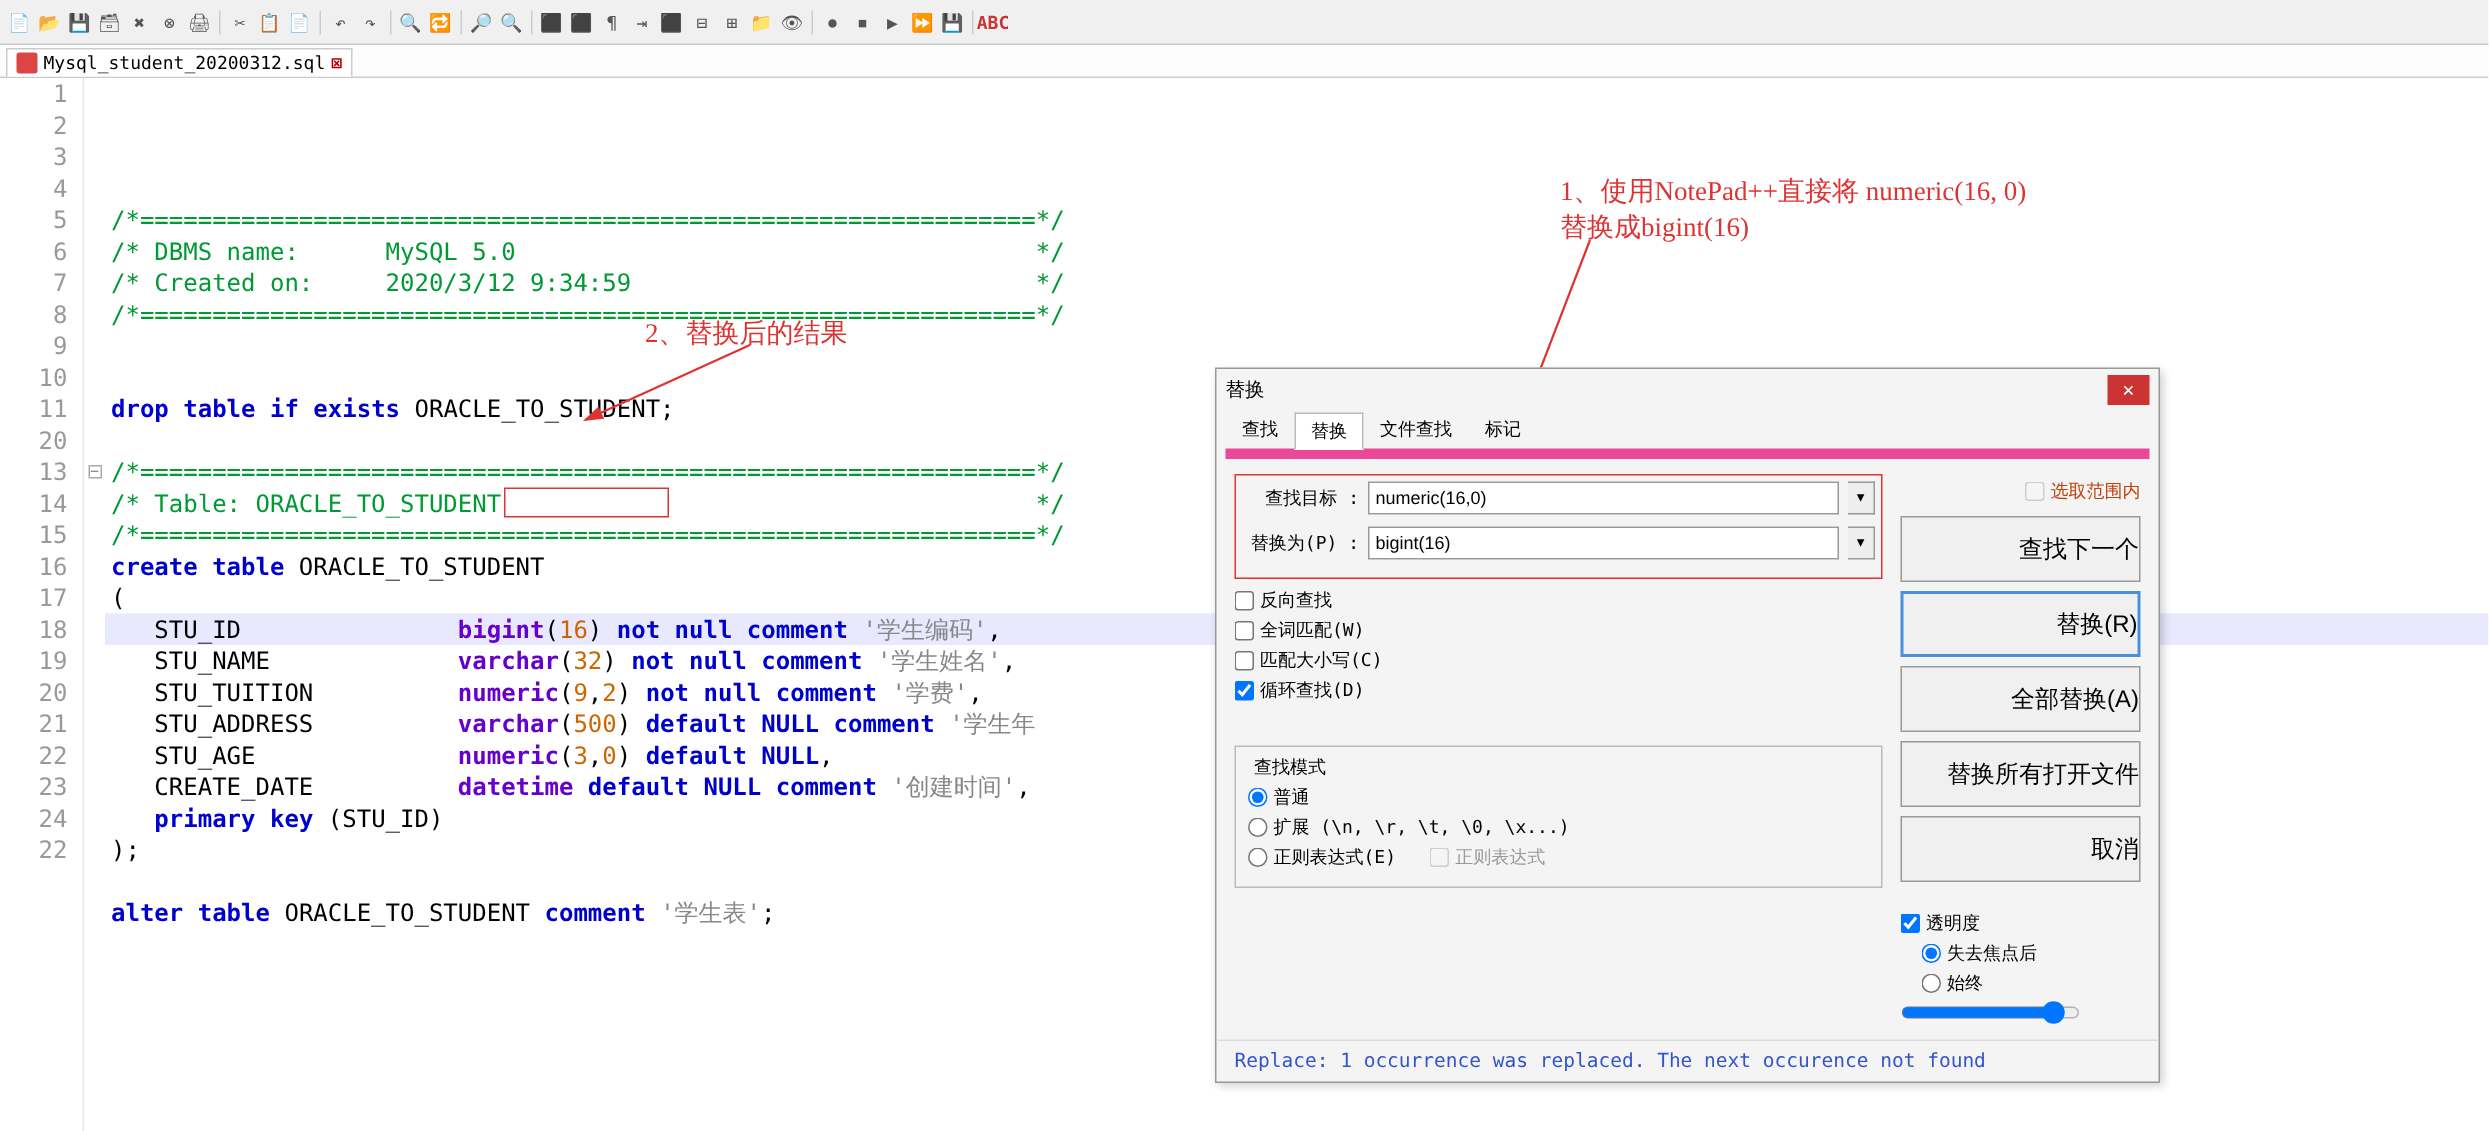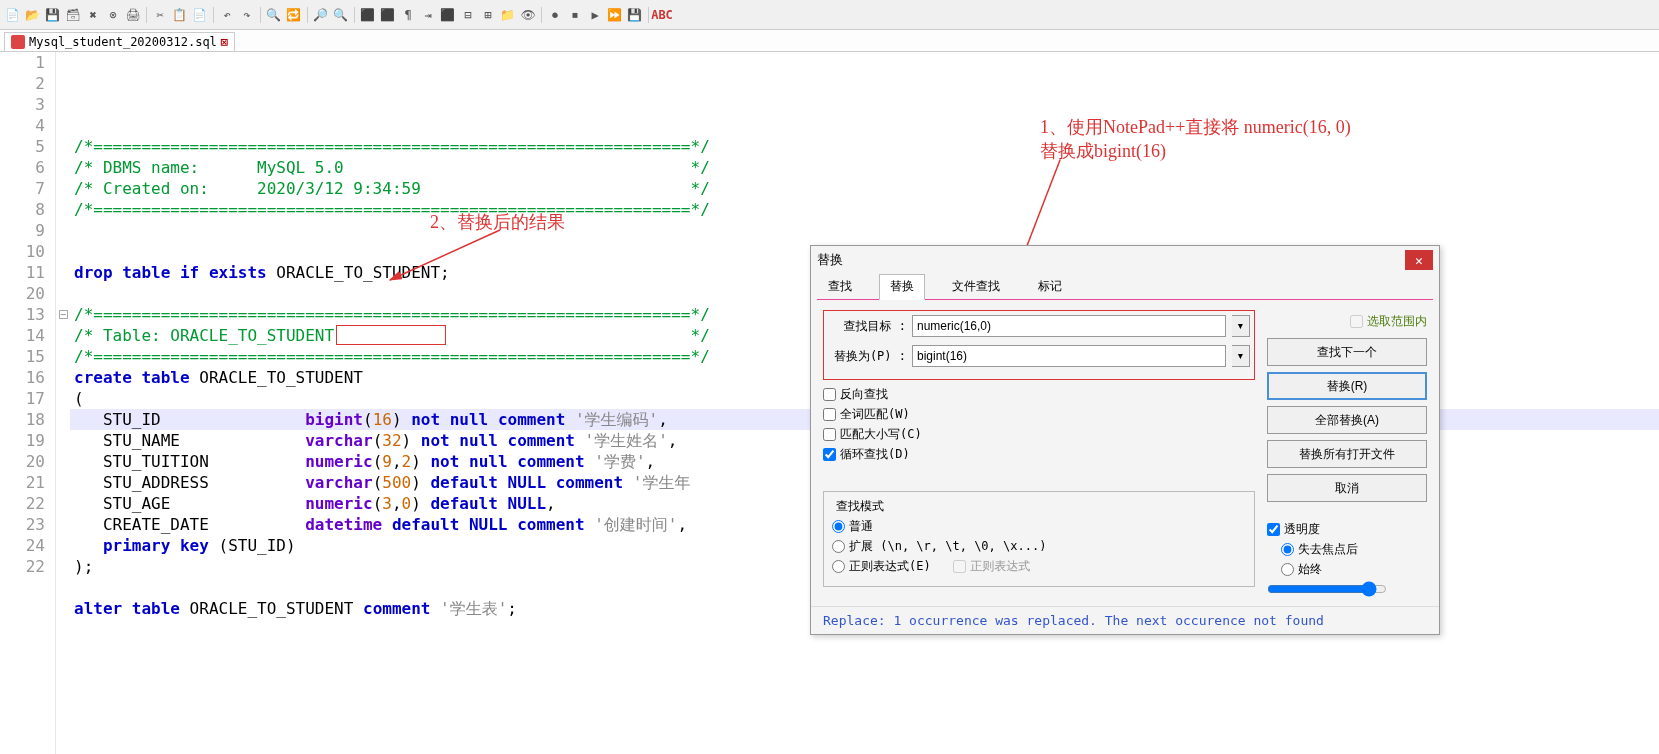--- a/index.html
+++ b/index.html
@@ -22,27 +22,27 @@
 .c-kw { color: #0000cc; font-weight: bold; }
 .c-type { color: #6600cc; font-weight: bold; }
 .c-num { color: #cc6600; }
 .c-str { color: #888; }
 .red-box { border: 1px solid #d33; position: absolute; }
 .annotation { position: absolute; color: #d33; font-family: "SimSun", serif; font-size: 18px; }
 .arrow-svg { position: absolute; pointer-events: none; }
 .dialog { position: absolute; background: #f4f4f4; border: 1px solid #999; box-shadow: 2px 2px 6px rgba(0,0,0,.2); width: 630px; }
 .dlg-titlebar { display: flex; align-items: center; justify-content: space-between; padding: 4px 6px; font-size: 13px; }
 .dlg-close { width: 28px; height: 20px; background: #c33; color: #fff; display: flex; align-items: center; justify-content: center; cursor: pointer; }
-.dlg-tabs { display: flex; border-bottom: 1px solid #ec4899; margin: 0 6px; gap: 16px; }
+.dlg-tabs { display: flex; border-bottom: 7px solid #ec4899; margin: 0 6px; gap: 0; align-items: flex-end; }
 .dlg-tab { padding: 3px 10px; font-size: 12px; cursor: pointer; border: 1px solid transparent; }
 .dlg-tab.active { background: #fff; border: 1px solid #bbb; border-bottom-color: #fff; margin-bottom: -1px; }
 .dlg-body { padding: 10px 12px 6px; display: flex; gap: 12px; }
 .dlg-left { flex: 1; }
 .dlg-right { width: 160px; display: flex; flex-direction: column; gap: 6px; }
-.dlg-right button { height: 28px; font-size: 12px; background: #f0f0f0; border: 1px solid #999; cursor: pointer; }
+.dlg-right button { height: 44px; font-size: 16px; background: #f0f0f0; border: 1px solid #999; cursor: pointer; text-align: right; }
 .dlg-right button.primary { border: 2px solid #4a90d9; }
 .field-row { display: flex; align-items: center; margin-bottom: 8px; gap: 6px; }
 .field-row label { width: 78px; text-align: right; font-size: 12px; }
 .field-row input[type=text] { flex: 1; height: 22px; border: 1px solid #999; padding: 4px 4px; font-size: 12px; }
 .field-row .drop { width: 18px; height: 22px; border: 1px solid #999; border-left: none; background: #eee; text-align: center; line-height: 20px; cursor: pointer; }
 .chk-row { display: flex; align-items: center; gap: 4px; font-size: 12px; margin: 3px 0; }
 .fieldset { border: 1px solid #bbb; padding: 6px 8px 8px; margin-top: 25px; }
 .fieldset .legend { font-size: 12px; margin-top: -12px; background: #f4f4f4; display: inline-block; padding: 0 4px; }
 .radio-row { display: flex; align-items: center; gap: 4px; font-size: 12px; margin: 3px 0; }
 .dlg-status { padding: 6px 12px; color: #3355cc; font-size: 13px; border-top: 1px solid #ddd; }
@@ -229,21 +229,21 @@
               <span>扩展 (\n, \r, \t, \0, \x...)</span>
             </div>
           <div class="radio-row"><input type="radio" name="m" style=""><span>正则表达式(E)</span>
             &nbsp;&nbsp;<input type="checkbox" disabled="" style=""><span style="color:#999">正则表达式</span></div>
         </div>
       </div>
     </div>
     <div class="dlg-right">
       <div class="chk-row" style="justify-content:flex-end;margin-bottom:2px">
           <input type="checkbox" disabled="" style="">
-          <span style="color:#4d7c0f">选取范围内</span>
+          <span style="color:#c2410c">选取范围内</span>
         </div>
       <button>查找下一个</button>
       <button class="primary">替换(R)</button>
       <button>全部替换(A)</button>
       <button>替换所有打开文件</button>
       <button>取消</button>
       <div style="margin-top:10px">
         <div class="chk-row">
             <input type="checkbox" checked="" style="">
             <span>透明度</span>

